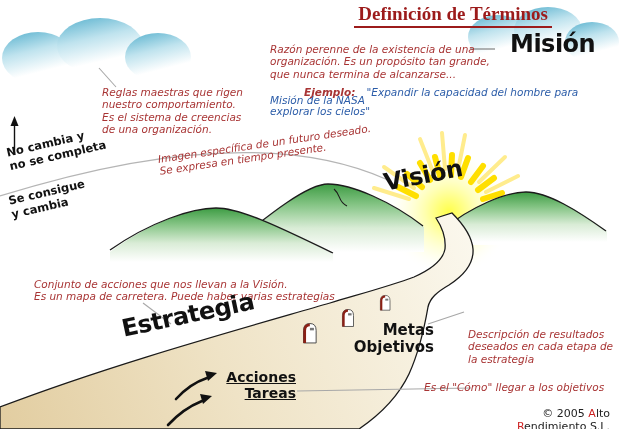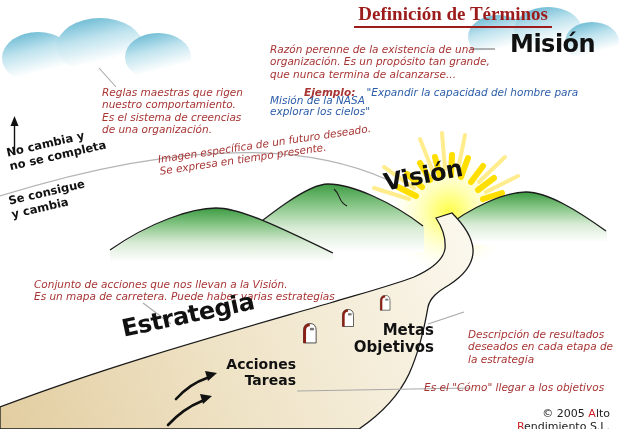--- a/index.html
+++ b/index.html
@@ -180,21 +180,21 @@
   <div class="abs red-def" style="left:34px;top:278px;">Conjunto de acciones que nos llevan a la Visión.
 Es un mapa de carretera. Puede haber varias estrategias</div>
   <div class="abs big-label" style="left:122px;top:315px;transform:rotate(-12deg);transform-origin:left center;">Estrategia</div>
 
   <div class="abs mid-label" style="left:350px;top:322px;width:84px;">Metas
 Objetivos</div>
   <div class="abs red-def" style="left:468px;top:300px;margin-top:28px;">Descripción de resultados
 deseados en cada etapa de
 la estrategia</div>
 
-  <div class="abs mid-label" style="left:210px;top:356px;width:86px;font-size:14px;">Acciones
+  <div class="abs mid-label" style="left:210px;top:369px;width:86px;font-size:14px;text-decoration:underline;">Acciones
 Tareas</div>
   <div class="abs red-def" style="left:424px;top:381px;">Es el "Cómo" llegar a los objetivos</div>
 
   <div class="abs footer" style="left:470px;top:407px;width:140px;text-align:right;">
     <span>© 2005 </span><span class="r">A</span><span>lto </span><span class="r">R</span><span>endimiento S.L.</span>
   </div>
 
 </div>
 
 </body></html>

